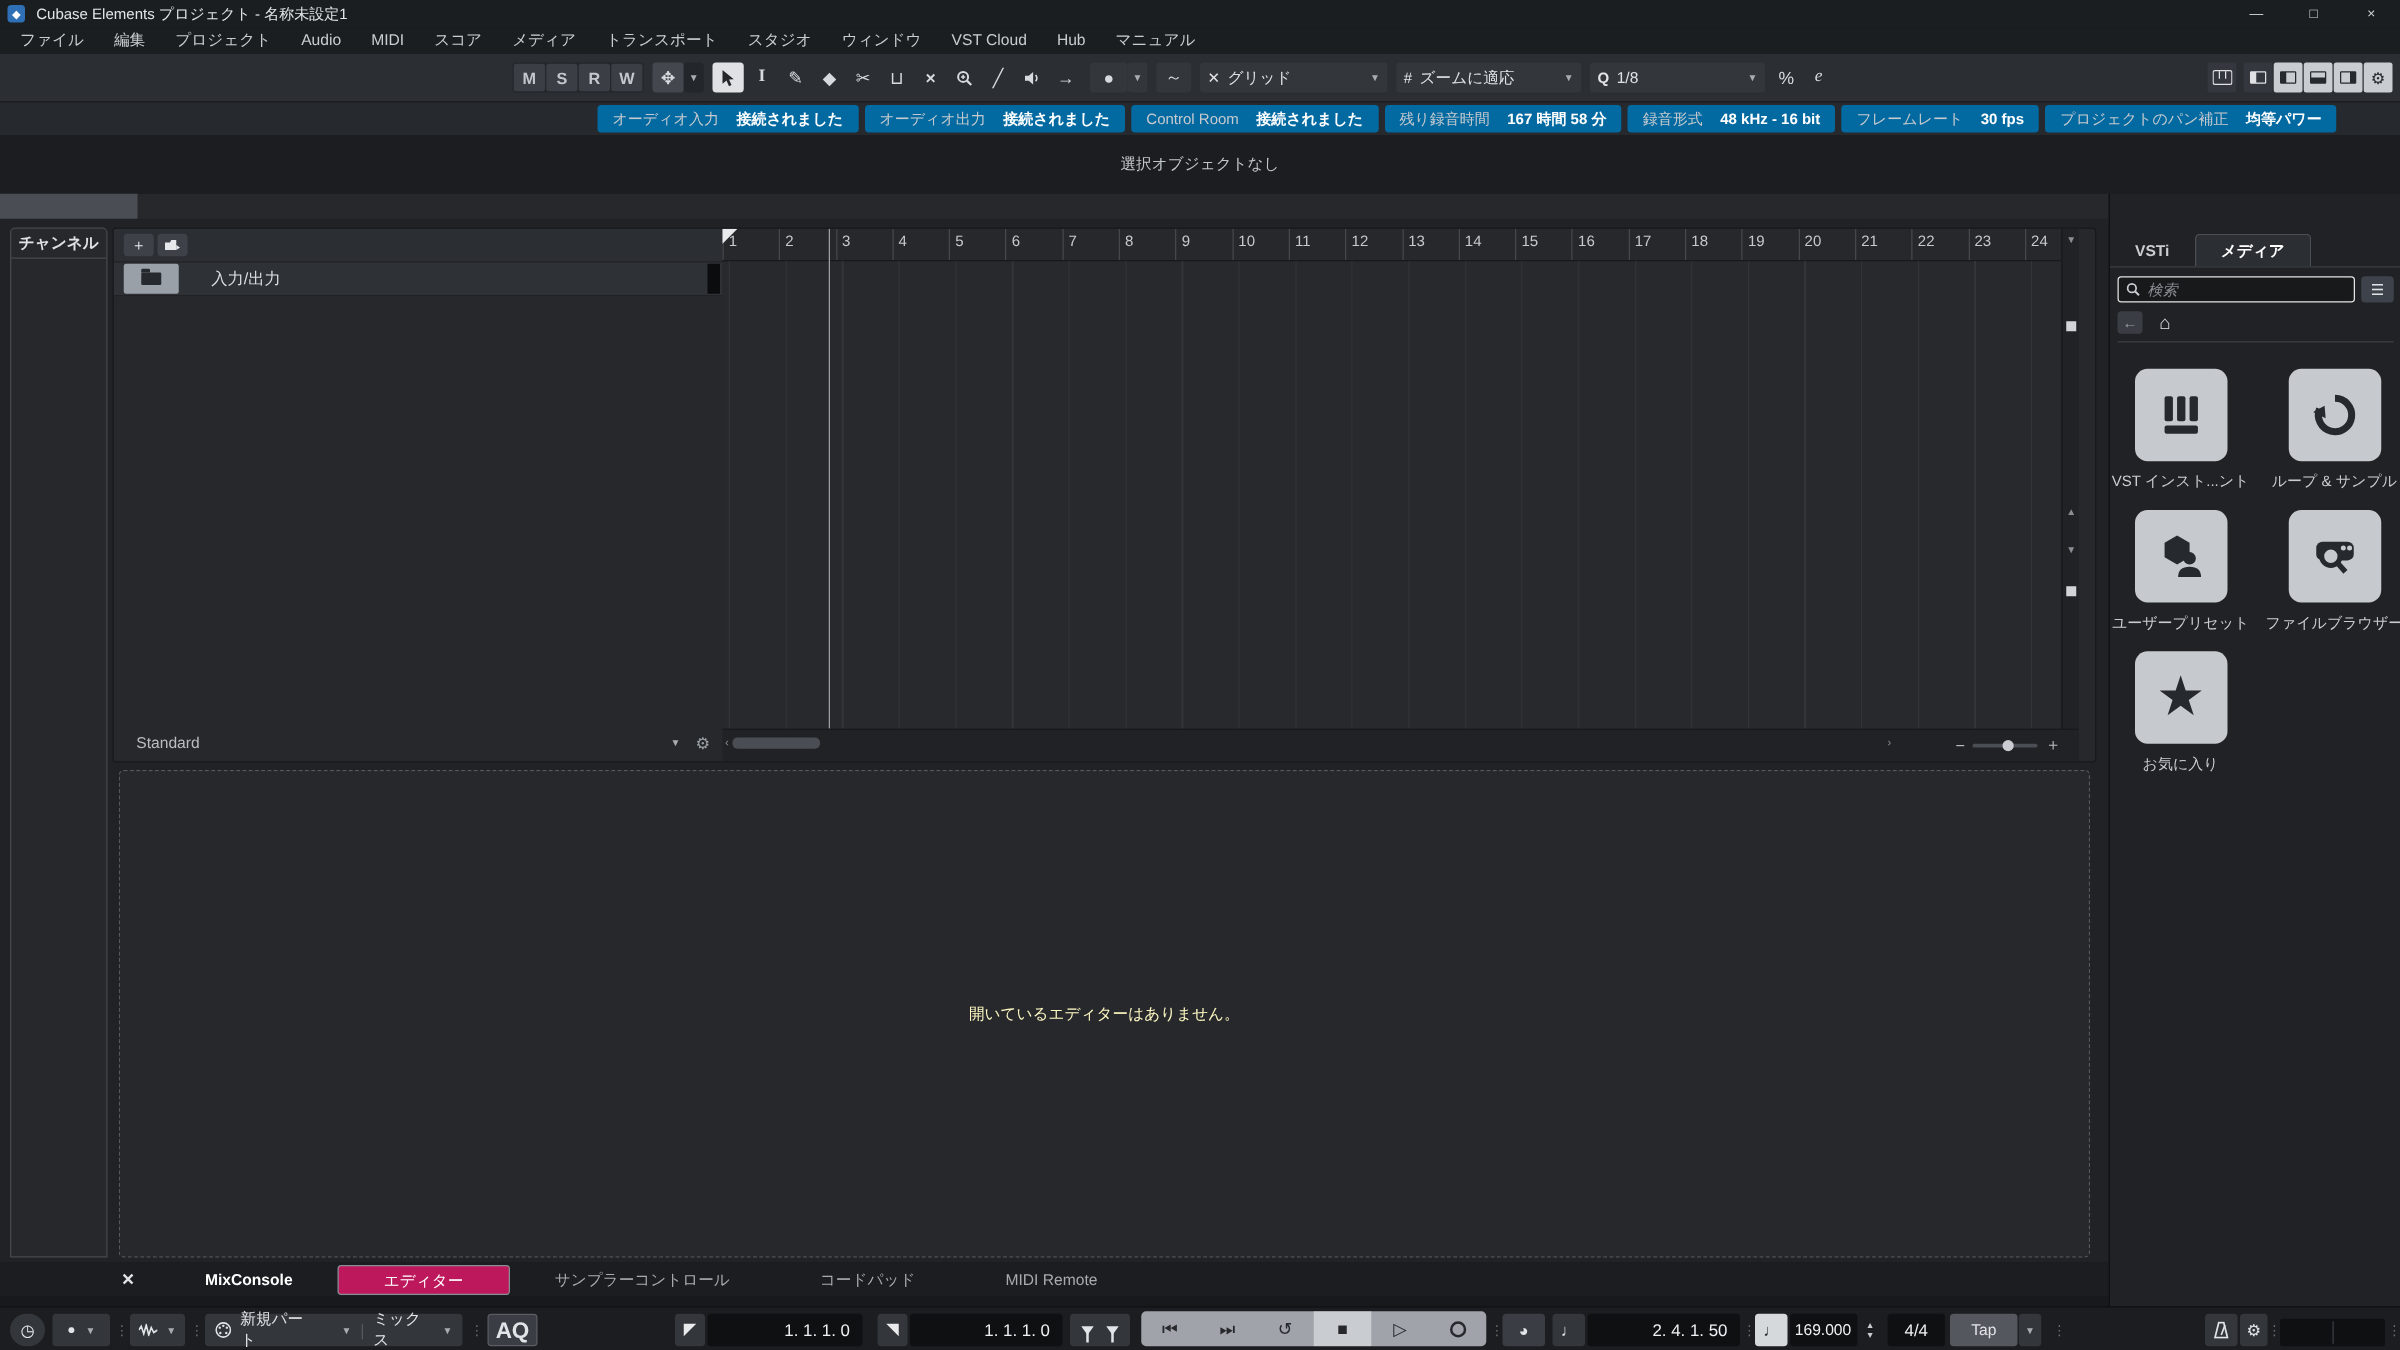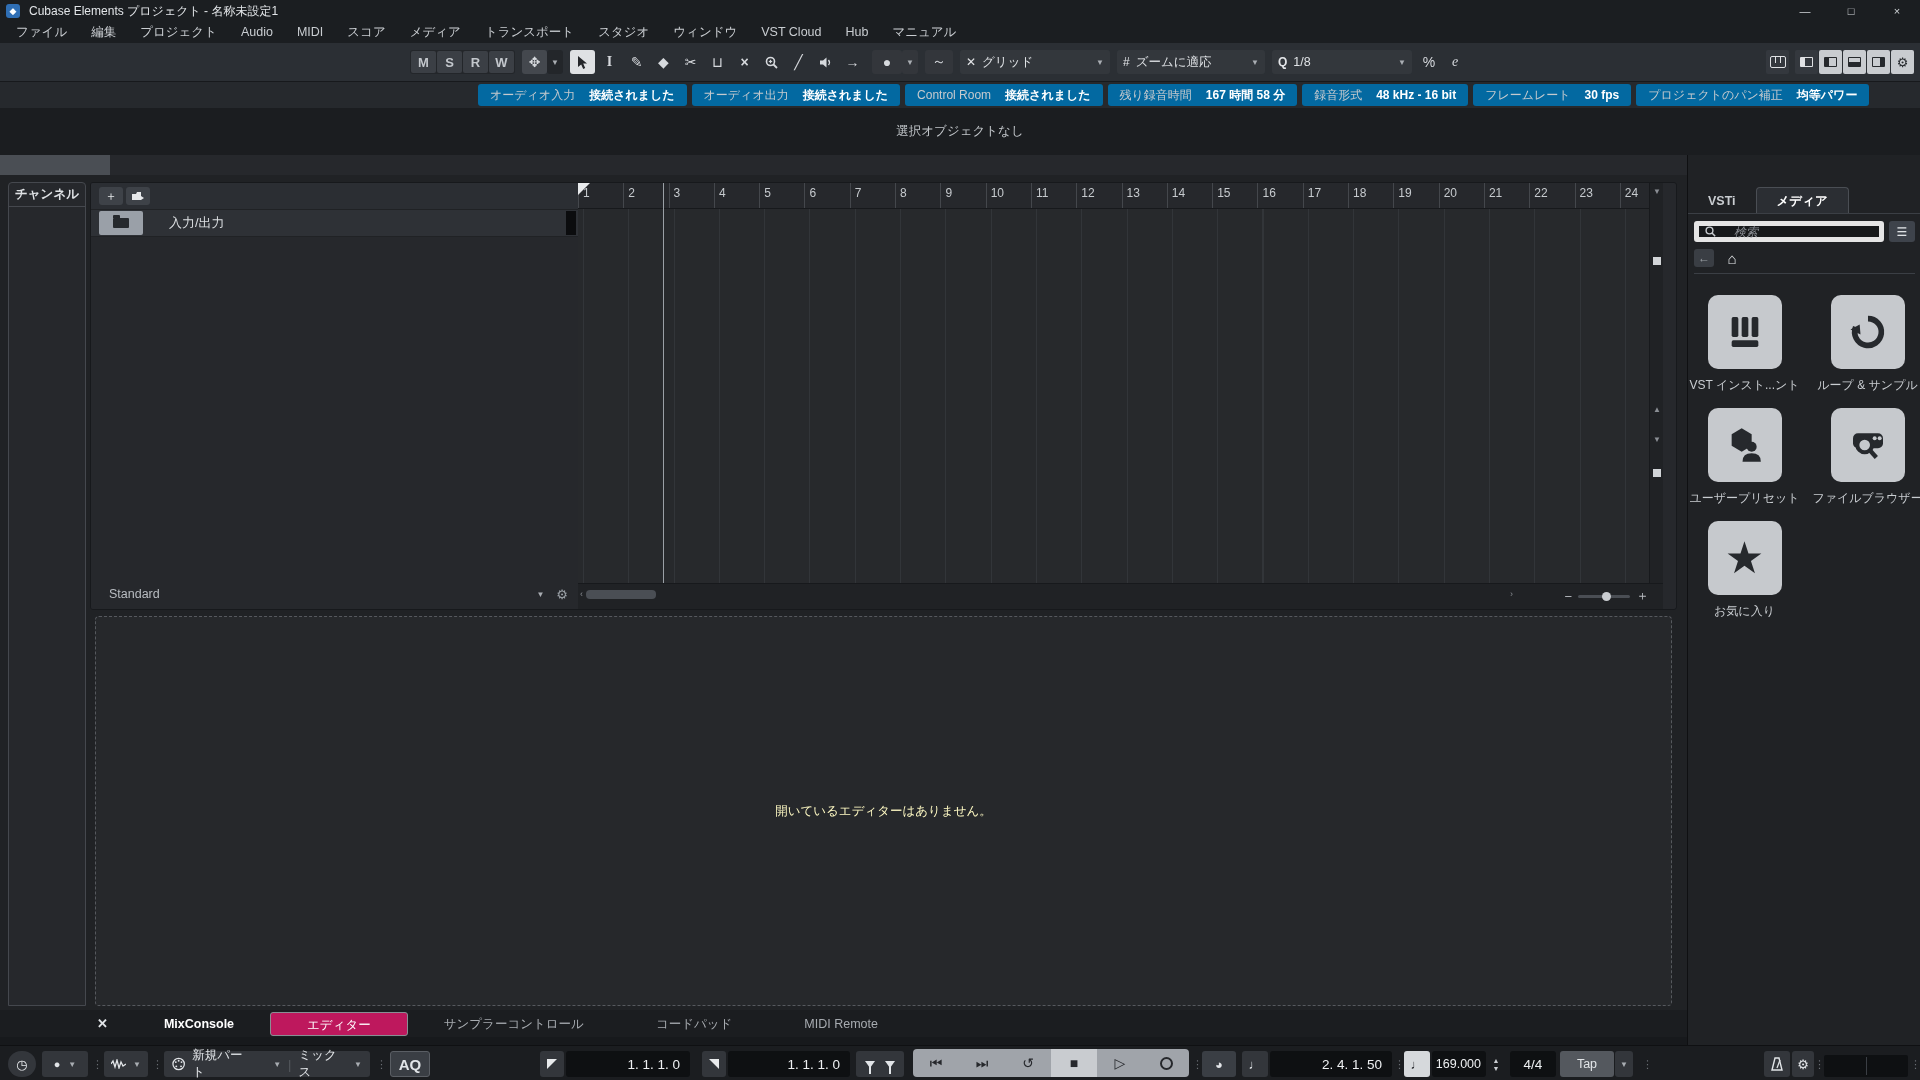--- a/index.html
+++ b/index.html
@@ -122,22 +122,22 @@
   .lz-tab:nth-child(2) { color:#ffffff; border:1px solid #8a8e94; border-radius:3px; background:#be185d; }
   
   .rightzone { position:absolute; right:0; top:155px; width:233px; height:890px;
     background:#202225; border-left:1px solid #0f1012; }
   .rz-tabs { position:absolute; left:0; top:33px; width:233px; height:26px; border-bottom:1px solid #3b3f45;
     display:flex; align-items:flex-end; }
   .rz-tab { font-size:12.5px; font-weight:bold; color:#c9cdd1; padding:0 20px; height:24px; line-height:24px; }
   .rz-tab.active { background:#2b2e33; border:1px solid #4a4e54; border-bottom:none;
     border-radius:4px 4px 0 0; color:#fff; height:26px; line-height:26px; }
   .rz-search-row { position:absolute; left:6px; top:66px; width:221px; display:flex; gap:5px; }
-  .search-box { flex:1; height:21px; background:#17191b; border:5px solid #e5e5e5; border-radius:3px;
-    display:flex; align-items:center; gap:18px; padding:0 6px; }
+  .search-box { flex:1; height:21px; background:#17191b; border:1px solid #e5e5e5; border-radius:3px;
+    display:flex; align-items:center; gap:6px; padding:0 6px; }
   .search-box input { background:transparent; border:none; outline:none; color:#c9cdd1;
     font-style:italic; font-size:12px; width:130px; font-family:"Liberation Sans",sans-serif; }
   .search-box input::placeholder { color:#8a8e94; font-style:italic; }
   .list-btn { width:26px; height:21px; background:#3e434b; border-radius:3px; color:#dfe2e5;
     display:flex; align-items:center; justify-content:center; font-size:12px; }
   .rz-nav { position:absolute; left:6px; top:94px; display:flex; gap:8px; align-items:center; }
   .nav-btn { width:20px; height:18px; background:#3a3e44; border-radius:3px; color:#9aa0a6;
     display:flex; align-items:center; justify-content:center; font-size:12px; }
   .nav-home { color:#e2e5e8; font-size:15px; background:transparent; }
   .rz-divider { position:absolute; left:6px; top:118px; width:221px; height:1px; background:#3b3f45; }
@@ -562,21 +562,21 @@
       <span style="font-size:12.5px;">新規パート</span>
       <span class="dd-arrow" style="margin-left:14px;">▼</span>
       <span style="color:#55595f;">|</span>
       <span style="font-size:12.5px;">ミックス</span>
       <span class="dd-arrow" style="margin-left:auto;">▼</span>
     </div>
   </div>
   <div class="t-abs t-sep" style="left:376px;">⋮</div>
 
   <div class="t-abs" style="left:390px;">
-    <div class="t-btn" style="width:40px;border:1px solid #5a5e64;background:#3a3e44;font-weight:bold;font-size:15px;">AQ</div>
+    <div class="t-btn" style="width:40px;border:1px solid #5a5e64;background:#3a3e44;font-weight:bold;font-size:18px;">AQ</div>
   </div>
 
   <div class="t-abs" style="left:540px;gap:2px;">
     <div class="t-btn" style="width:24px;">
         <div class="flag-tl"></div>
       </div>
     <div class="t-display" style="width:124px;">1.  1.  1.   0</div>
   </div>
   <div class="t-abs" style="left:702px;gap:2px;">
     <div class="t-btn" style="width:24px;">

